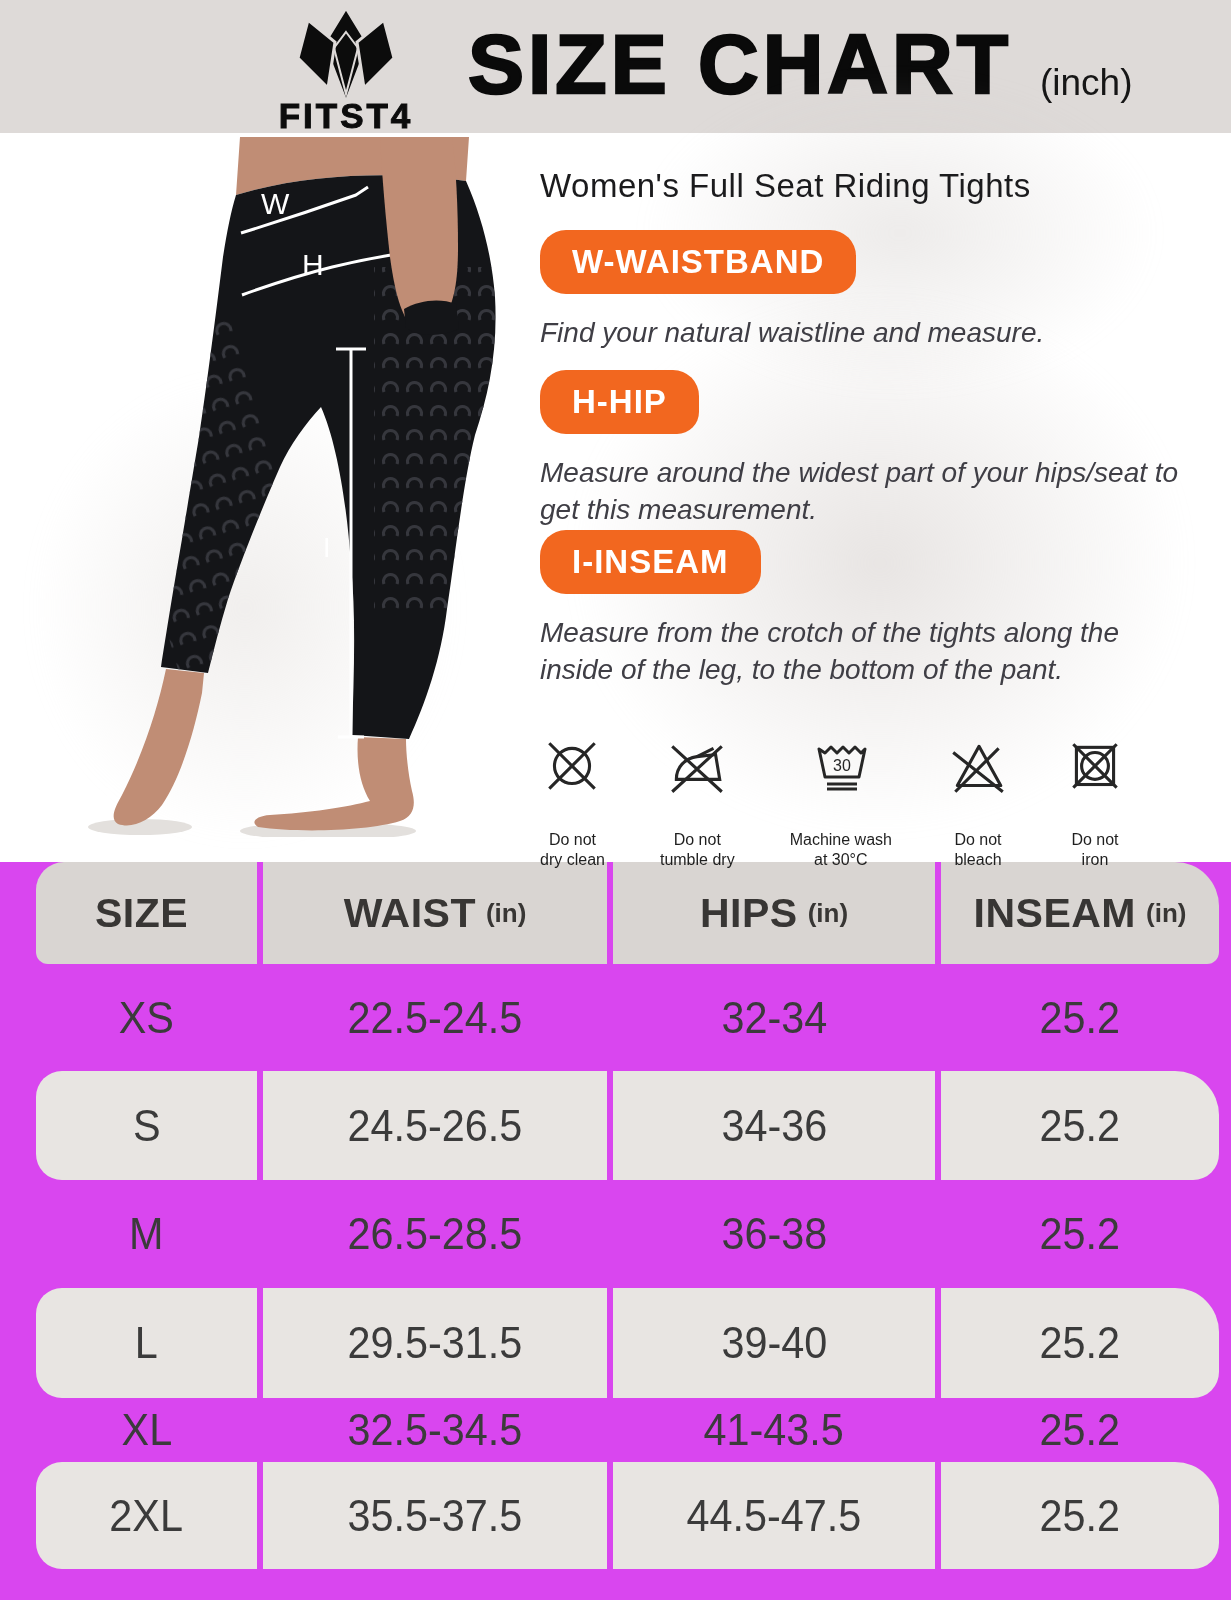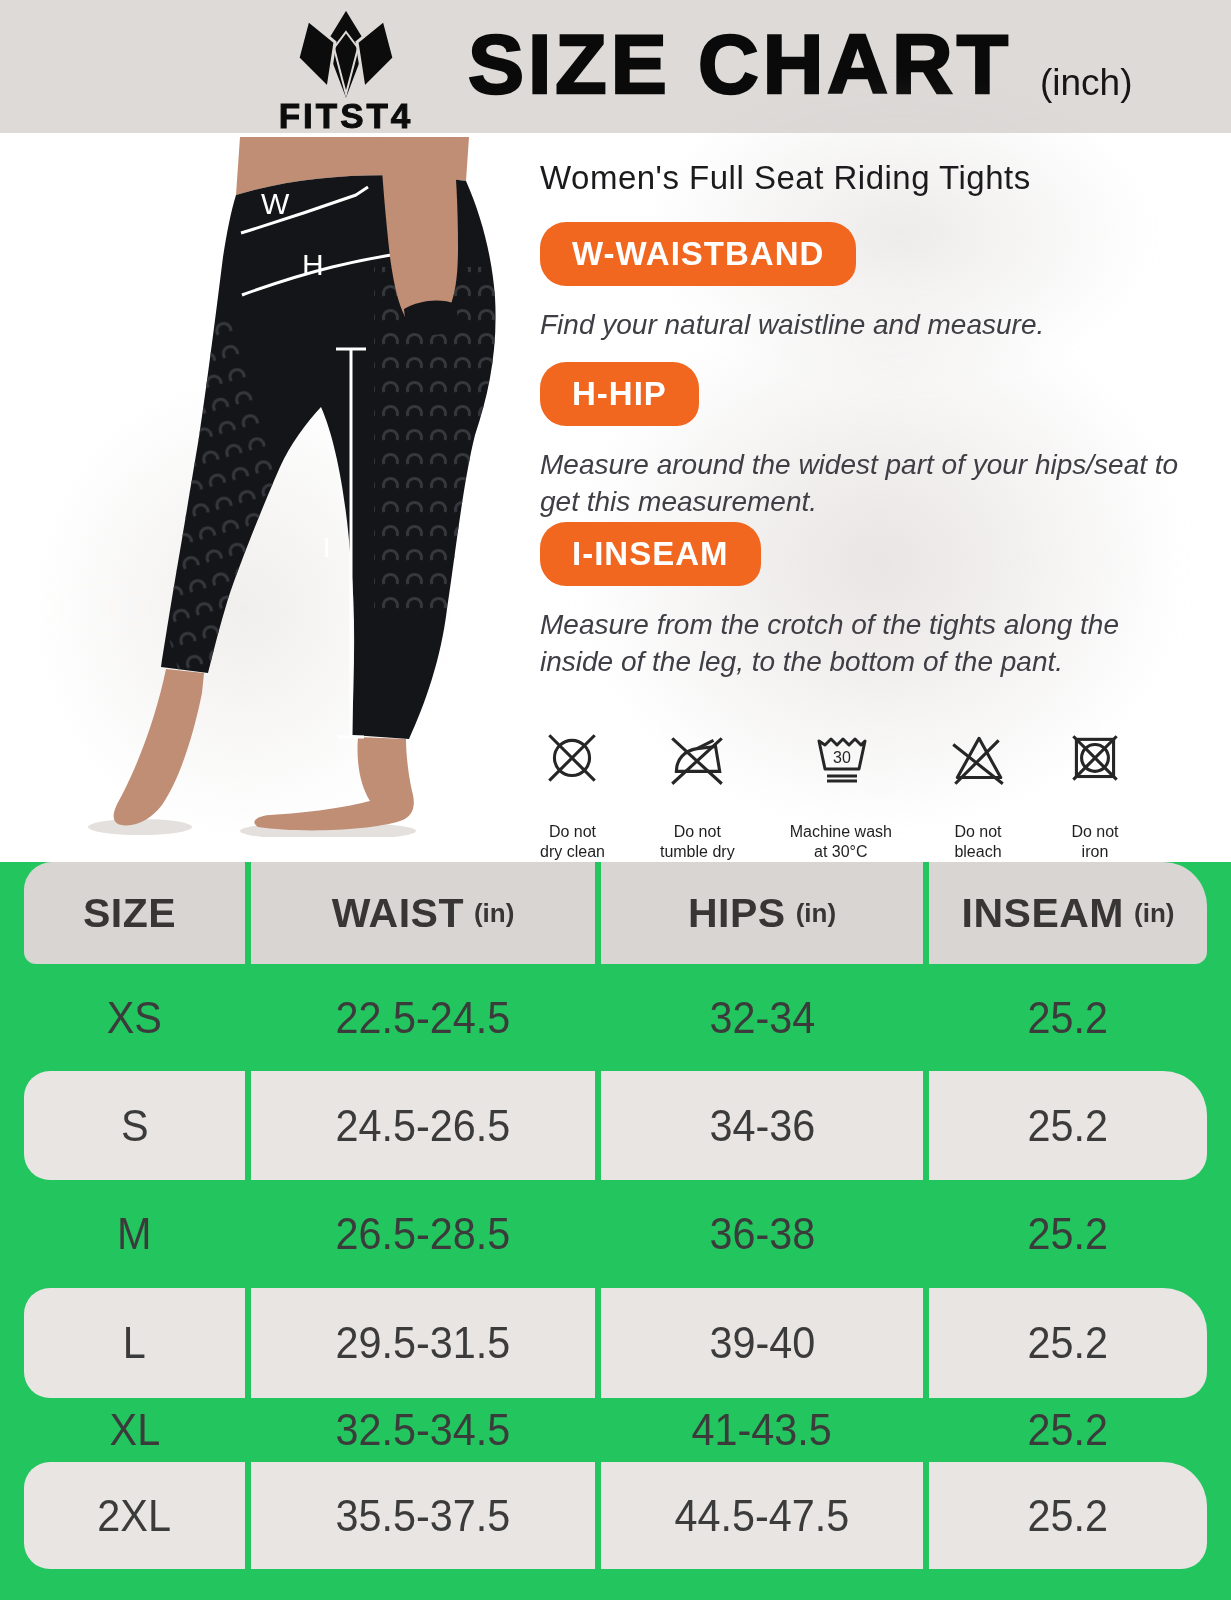--- a/index.html
+++ b/index.html
@@ -1,53 +1,53 @@
 <!DOCTYPE html>
 <html><head>
 <meta charset="utf-8">
 <style>
   html,body{margin:0;padding:0;background:#ffffff;}
-  .page{position:relative;width:1231px;height:1600px;background:#22c55e;overflow:hidden;
+  .page{position:relative;width:1231px;height:1600px;background:#d946ef;overflow:hidden;
         font-family:"Liberation Sans",sans-serif;color:#222;}
 
   
   .topbar{position:absolute;top:0;left:0;width:1231px;height:133px;background:#dedad8;}
   .logo-box{position:absolute;left:226px;top:2px;width:240px;height:130px;}
   .main-title{position:absolute;left:468px;top:16px;font-size:84px;font-weight:700;
               letter-spacing:4px;color:#0a0a0a;-webkit-text-stroke:2.5px #0a0a0a;white-space:nowrap;}
   .unit-note{position:absolute;left:1040px;top:62px;font-size:37px;color:#161616;}
 
   
   .hero{position:absolute;top:133px;left:0;width:1231px;height:729px;background:#fff;}
   .blob{position:absolute;border-radius:50%;filter:blur(10px);z-index:0;}
   .blob.b1{left:560px;top:150px;width:640px;height:560px;
            background:radial-gradient(ellipse at center,rgba(213,207,204,.55),rgba(213,207,204,0) 68%);}
   .blob.b2{left:640px;top:-60px;width:520px;height:320px;
            background:radial-gradient(ellipse at center,rgba(208,203,200,.38),rgba(208,203,200,0) 70%);}
   .blob.b3{left:30px;top:240px;width:430px;height:470px;
            background:radial-gradient(ellipse at center,rgba(226,222,219,.5),rgba(226,222,219,0) 70%);}
   .figure{position:absolute;left:18px;top:4px;z-index:1;}
 
-  .right-col{position:absolute;left:540px;top:1px;width:675px;height:729px;z-index:2;}
+  .right-col{position:absolute;left:540px;top:9px;width:675px;height:729px;z-index:2;}
   .product-title{position:absolute;left:0;top:25px;font-size:33px;color:#1b1b1d;letter-spacing:.5px;white-space:nowrap;}
   .m-block{position:absolute;left:0;}
   .m-block.m1{top:88px;}  .m-block.m2{top:228px;}  .m-block.m3{top:388px;}
   .badge{display:inline-block;background:#f2671f;color:#ffffff;font-weight:700;font-size:33px;
          letter-spacing:1px;padding:13px 32px;border-radius:26px 26px 22px 26px;white-space:nowrap;}
   .m-desc{margin-top:20px;font-size:28px;line-height:37px;color:#3f3e45;width:640px;font-style:italic;}
 
   
   .care-row{position:absolute;left:0;top:594px;width:586px;display:flex;justify-content:space-between;}
   .care-item{display:flex;flex-direction:column;align-items:center;gap:24px;}
   .care-item svg{display:block;}
   .care-label{margin-top:6px;font-size:16px;line-height:20px;color:#1f1f1f;text-align:center;white-space:nowrap;}
 
   
   .size-table{position:absolute;top:862px;left:24px;width:1183px;z-index:1;}
-  .t-row{display:grid;grid-template-columns:221px 344px 322px 278px;column-gap:6px;}
+  .t-row{display:grid;grid-template-columns:221px 344px 322px 278px;column-gap:6px;margin-left:12px;}
   .t-row .cell{display:flex;align-items:center;justify-content:center;}
   .t-head{height:102px;}
   .t-head .cell{background:#d9d5d2;}
   .t-head .cell:first-child{border-radius:28px 0 0 12px;}
   .t-head .cell:last-child{border-radius:0 44px 12px 0;align-items:center;}
   .r-xs{height:107px;} .r-s{height:109px;} .r-m{height:108px;}
   .r-l{height:110px;}  .r-xl{height:64px;} .r-2xl{height:107px;}
   .t-row.gray .cell{background:#e8e5e2;}
   .t-row.gray .cell:first-child{border-radius:26px 0 0 26px;}
   .t-row.gray .cell:last-child{border-radius:0 44px 26px 0;}

